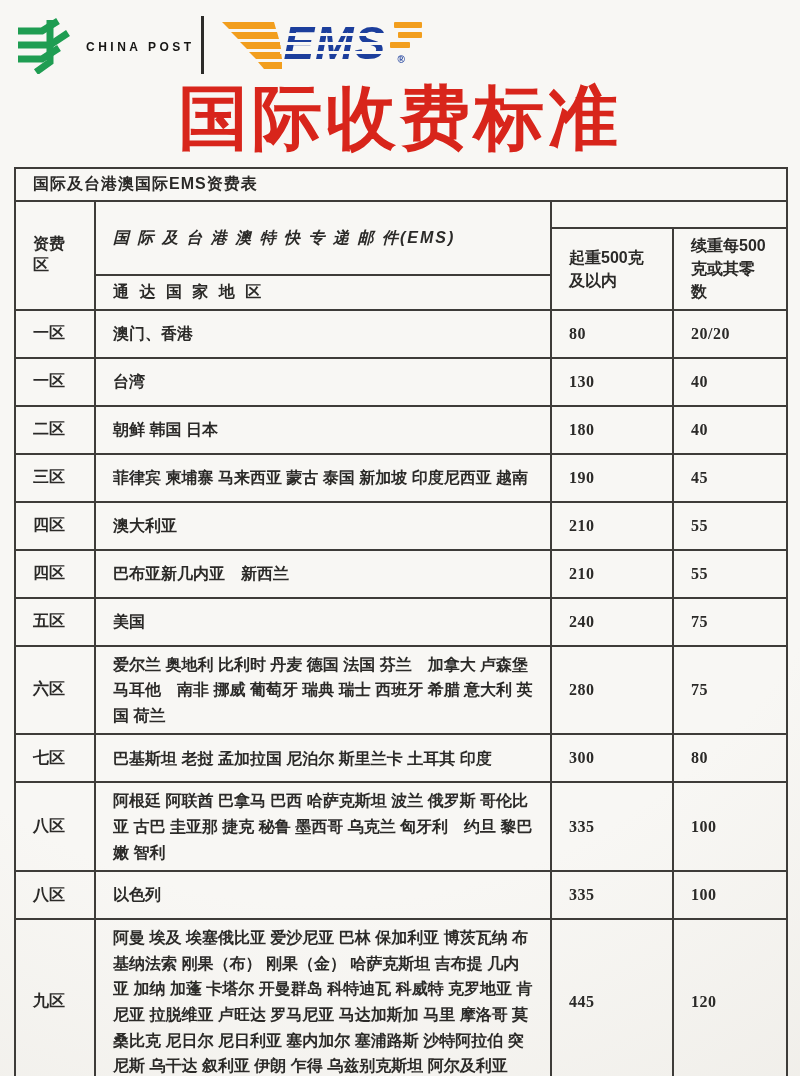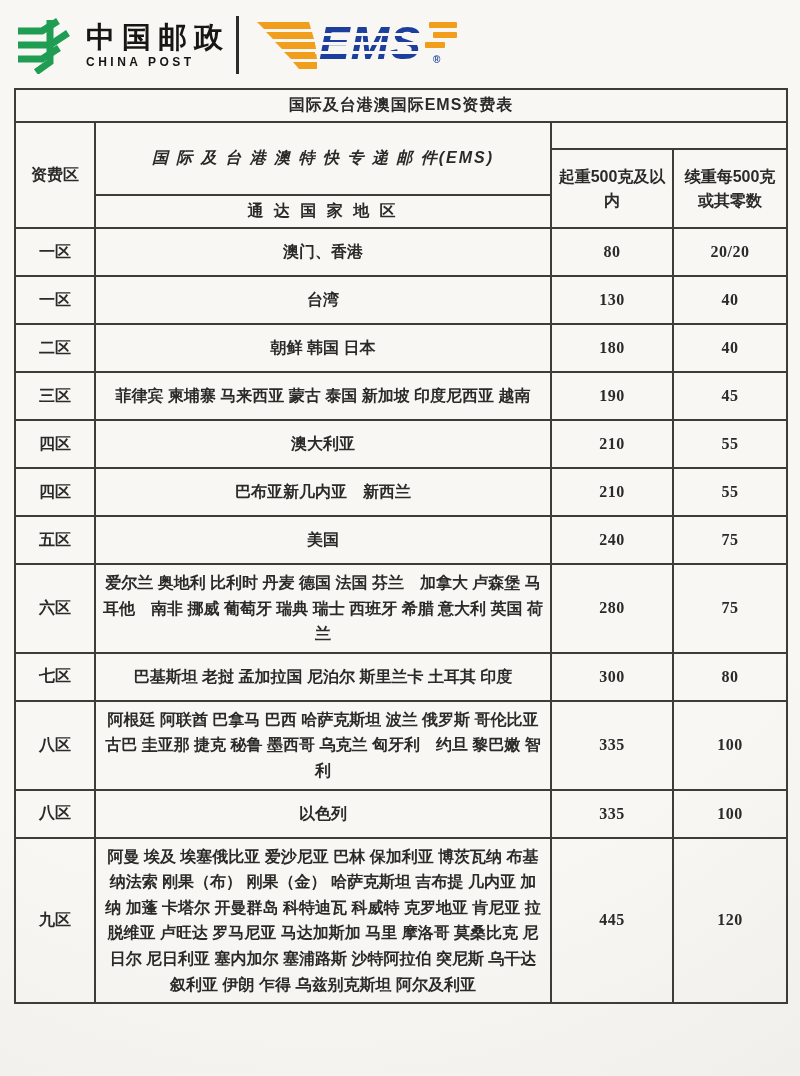--- a/index.html
+++ b/index.html
@@ -53,23 +53,23 @@
   
   .tbl-wrap{padding:10px 14px 0 14px;}
   table.rates{
     width:772px;
     border-collapse:collapse;
     table-layout:fixed;
     background:transparent;
   }
   table.rates td{
     border:2px solid #3e3c39;
-    text-align:center;
+    text-align:left;
     vertical-align:middle;
-    padding:5px 6px;
+    padding:5px 17px;
     font-weight:700;
     font-size:16px;
     color:#2b2a28;
   }
   td.tbl-title{
     font-size:17.5px;font-weight:900;letter-spacing:1px;
     padding:6px 4px;
   }
   tr.hb1{height:27px;}
   tr.hb2{height:46px;}
@@ -94,21 +94,20 @@
   <div class="logo-band">
     <svg class="cp-emblem" viewBox="0 0 62 58">
       <g stroke="#1f9d52" stroke-width="7" fill="none">
         <path d="M4 15 L28 15 L44 5"></path>
         <path d="M4 29 L36 29 L54 17"></path>
         <path d="M4 43 L28 43 L45 32"></path>
         <path d="M36 4 L36 46 L22 56"></path>
       </g>
     </svg>
     <div class="cp-text">
-      <div class="cp-cn">中国邮政</div>
       <div class="cp-en">CHINA POST</div>
     </div>
     <div class="logo-divider"></div>
     <div class="ems-logo">
       <svg class="ems-chevron" width="60" height="48" viewBox="0 0 60 48">
         <g fill="#f29e1d">
           <polygon points="0,0 52,0 54,7 7,7"></polygon>
           <polygon points="9,10 55,10 57,17 16,17"></polygon>
           <polygon points="18,20 58,20 59,27 25,27"></polygon>
           <polygon points="27,30 59,30 60,37 34,37"></polygon>
@@ -119,20 +118,21 @@
       <div class="ems-slit" style="top:17px"></div>
       <div class="ems-slit" style="top:26px"></div>
       <div class="ems-slit" style="top:35px"></div>
       <div class="ems-dash" style="left:172px;top:6px;width:28px"></div>
       <div class="ems-dash" style="left:176px;top:16px;width:24px"></div>
       <div class="ems-dash" style="left:168px;top:26px;width:20px"></div>
       <div class="ems-reg">®</div>
     </div>
   </div>
 
+  <div class="page-title">国际收费标准</div>
 
   <div class="tbl-wrap">
     <table class="rates">
       <colgroup>
         <col style="width:80px">
         <col style="width:456px">
         <col style="width:122px">
         <col style="width:114px">
       </colgroup>
       <tbody>

